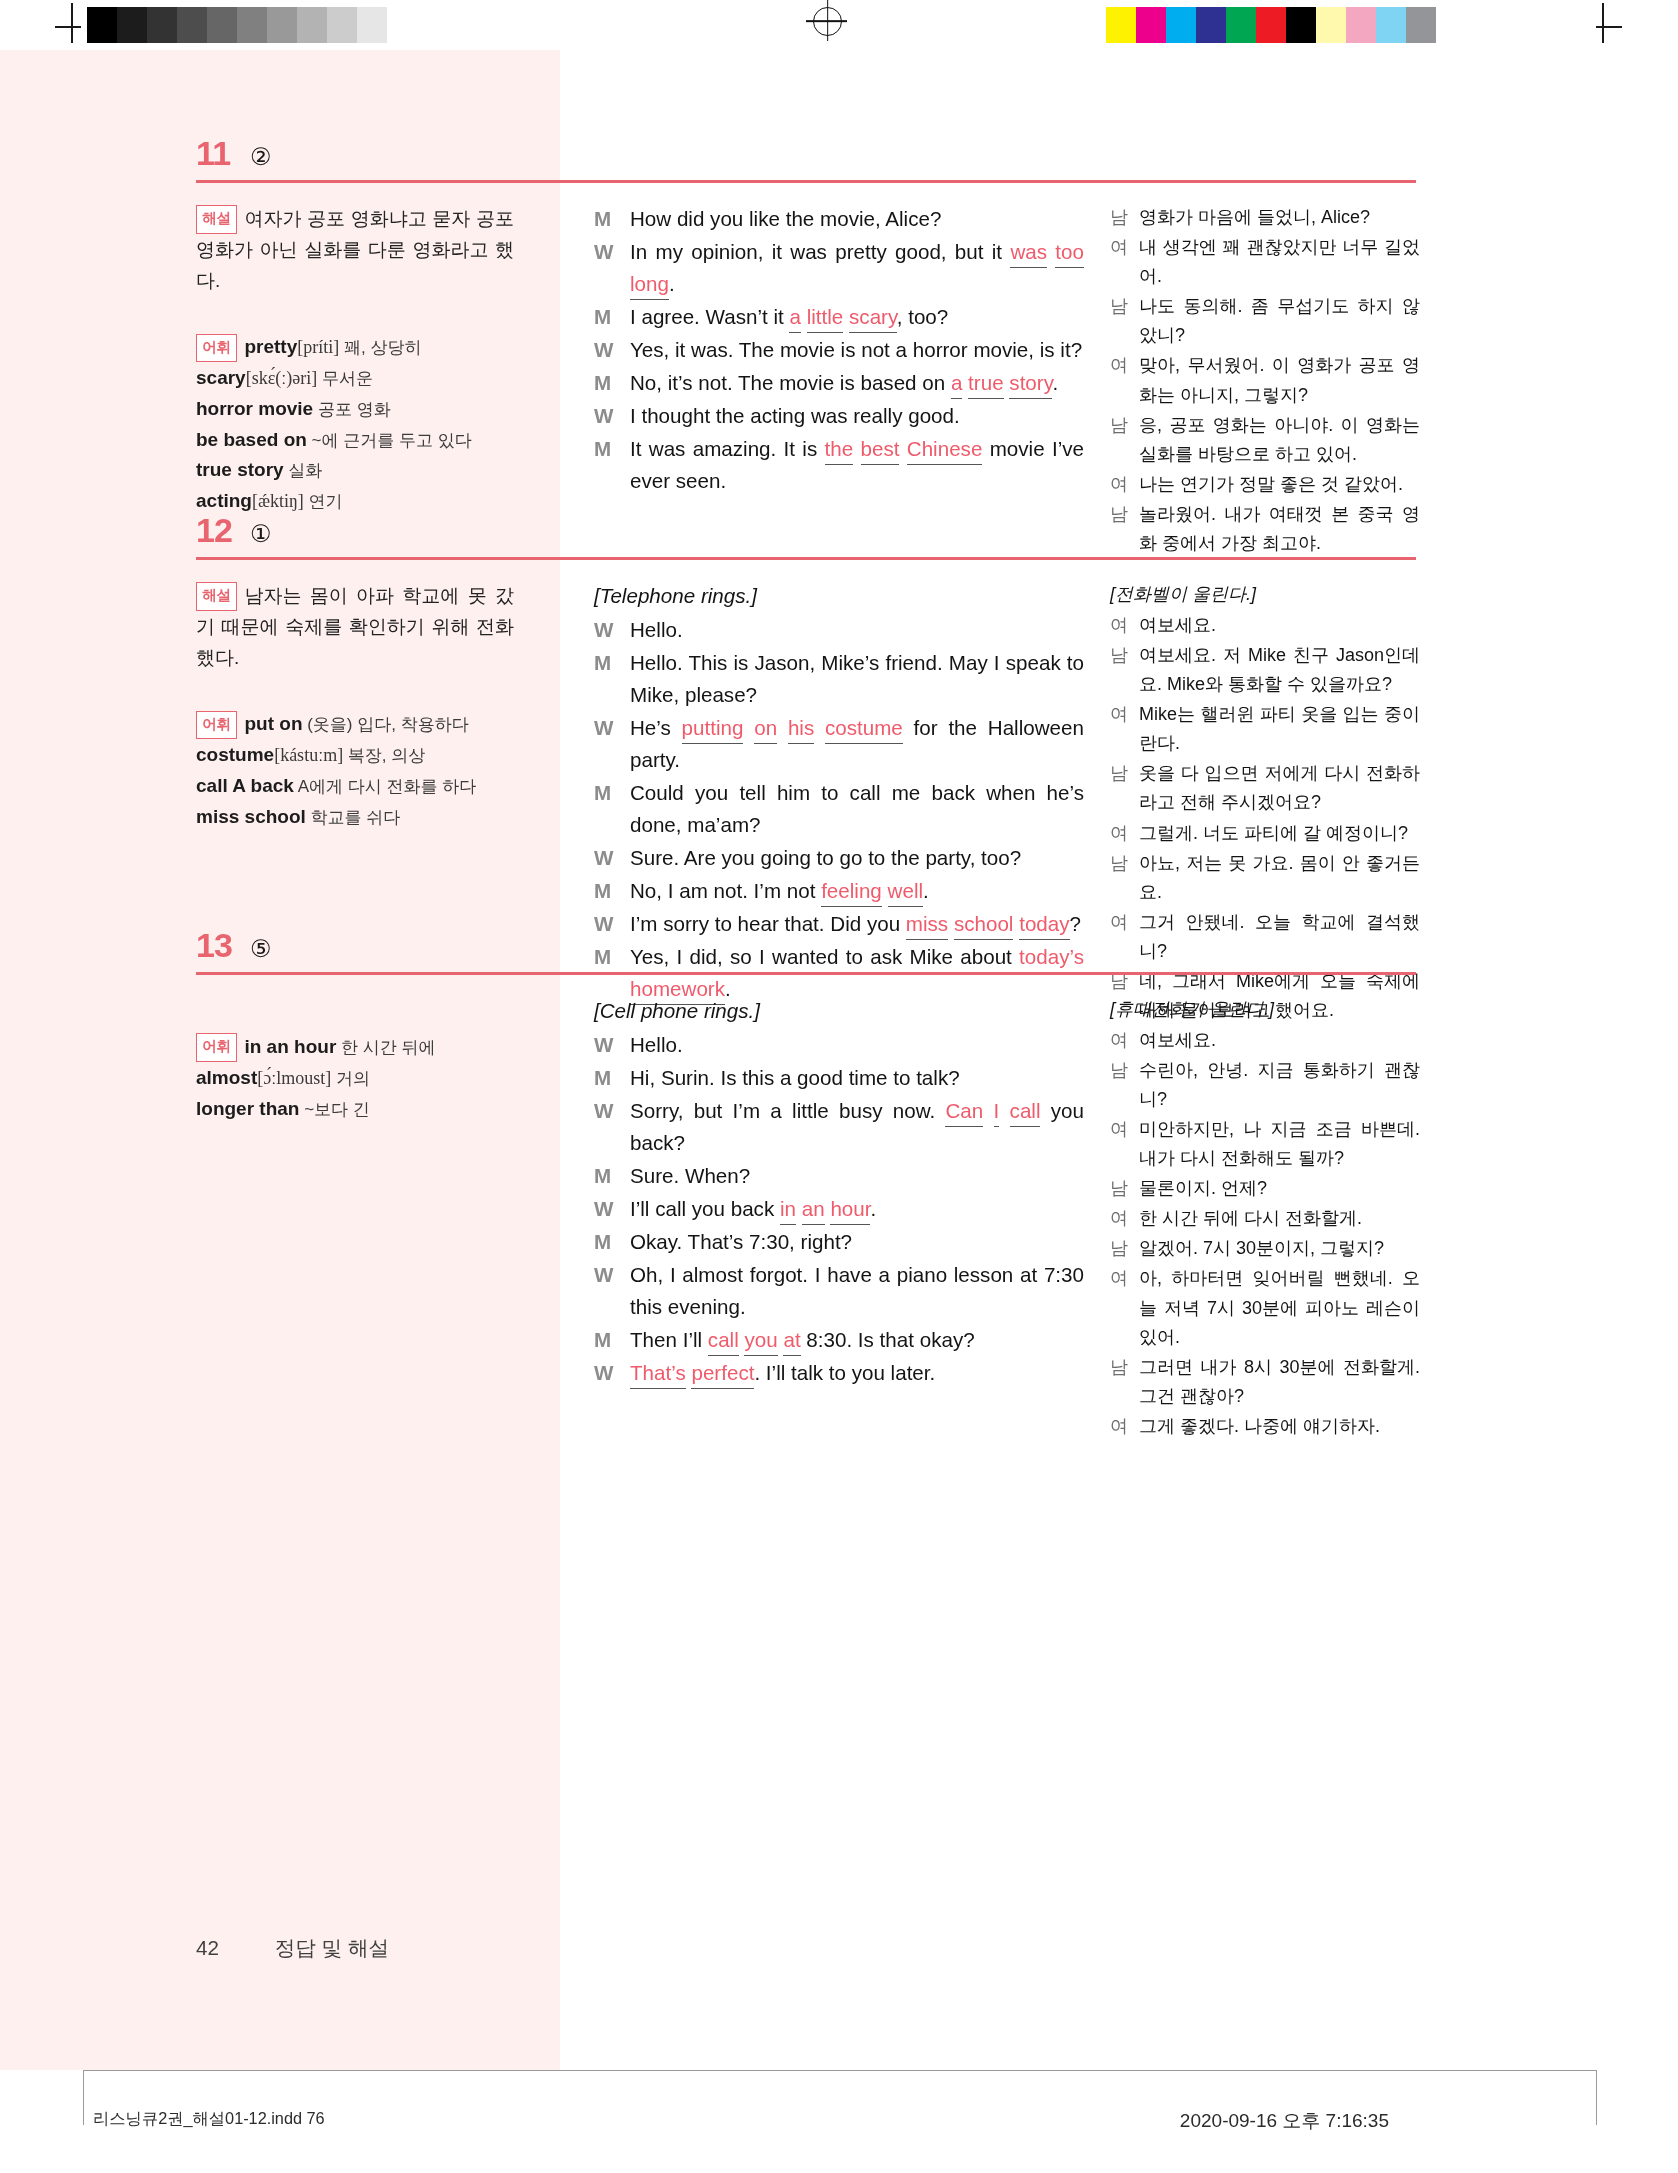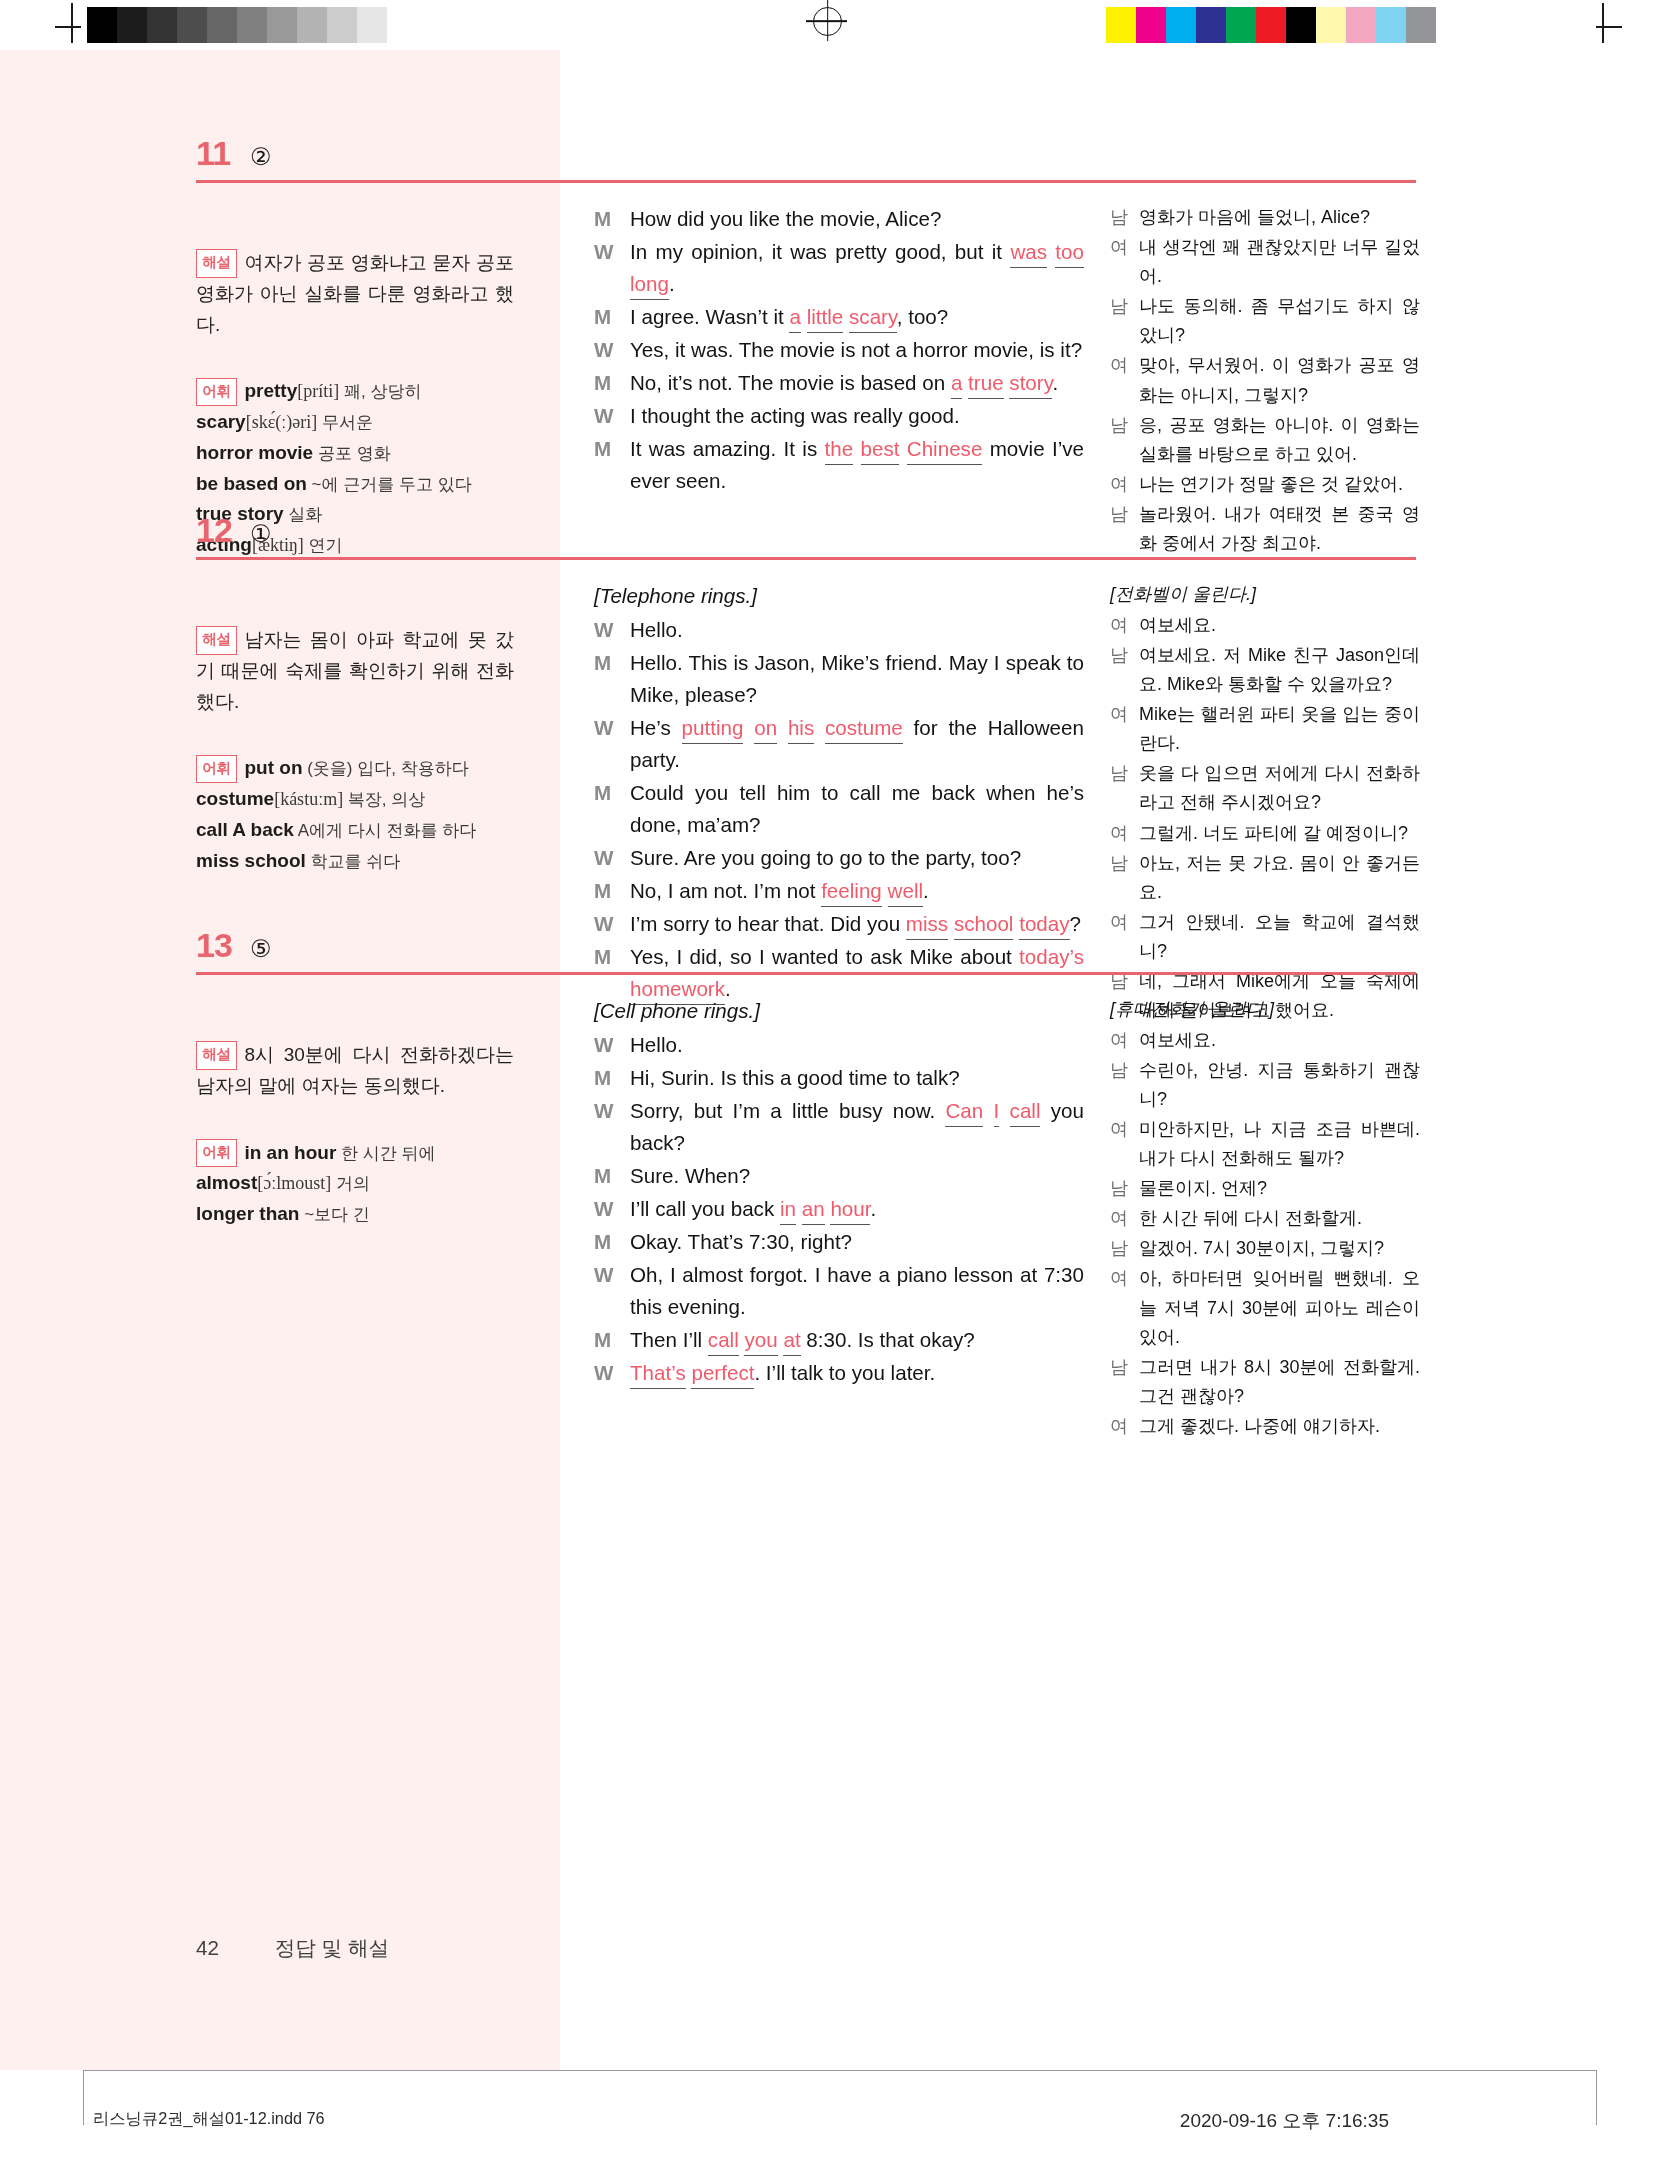--- a/index.html
+++ b/index.html
@@ -56,21 +56,21 @@
     font-size:24px; color:#1a1a1a;
   }
   .q-rule {
     position:absolute; left:196px; top:53px; width:1220px; height:2.6px; background:#e8646e;
   }
 
   .col-left {
     position:absolute; left:196px; top:77px; width:318px;
     font-size:19px; line-height:1.62; color:#222;
   }
-  .tagline { text-indent:0; margin-bottom:3.4px; text-align:justify;margin-top:44px; }
+  .tagline { text-indent:0; margin-bottom:3.4px; text-align:justify; }
   .tag {
     display:inline-block; border:1.3px solid #e8646e; color:#e8646e;
     font-size:14.6px; font-weight:bold; padding:0.9px 5.2px 1.7px 5.2px; margin-right:7.7px;
     vertical-align:1.7px; letter-spacing:-0.4px; background:#fff;
   }
   .vocab-block { margin-top:36px; }
   .vocab-line { white-space:normal; }
   .en { font-weight:bold; color:#1c1c1c; }
   .ipa { font-family:"Liberation Serif", "DejaVu Serif", serif; color:#3a3a3a; font-size:18px; }
   .ko { color:#3a3a3a; font-size:17px; }
@@ -328,21 +328,20 @@
           </div>
         </div>
       </div>
       <div class="qblock" style="top: 869px;">
         <div class="q-head">
           <div class="q-num">13</div>
           <div class="q-ans">⑤</div>
           <div class="q-rule"></div>
         </div>
         <div class="col-left">
-          <div class="tagline"><span class="tag">해설</span><span>8시 30분에 다시 전화하겠다는 남자의 말에 여자는 동의했다.</span></div>
           <div class="vocab-block">
             <div class="vocab-line"><span class="tag">어휘</span><span class="en">in an hour</span><span class="ko"> 한 시간 뒤에</span></div>
             <div class="vocab-line"><span class="en">almost</span><span class="ipa">[ɔ́ːlmoust]</span><span class="ko"> 거의</span></div>
             <div class="vocab-line"><span class="en">longer than</span><span class="ko"> ~보다 긴</span></div>
           </div>
         </div>
         <div class="col-mid">
           <div class="stage">[Cell phone rings.]</div>
           <div class="line">
             <span class="spk">W</span>

